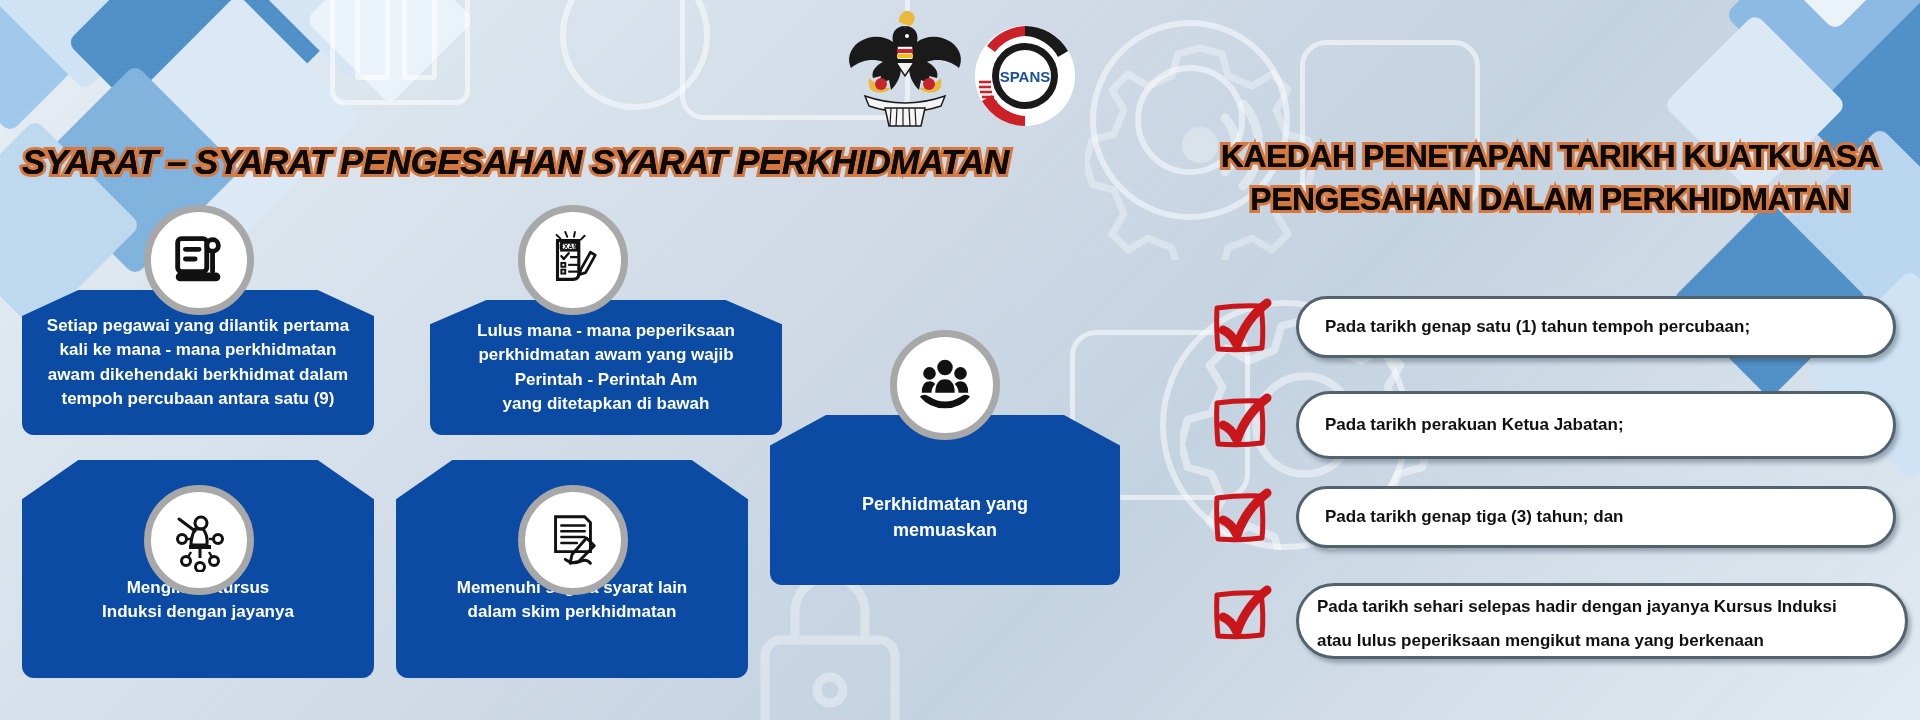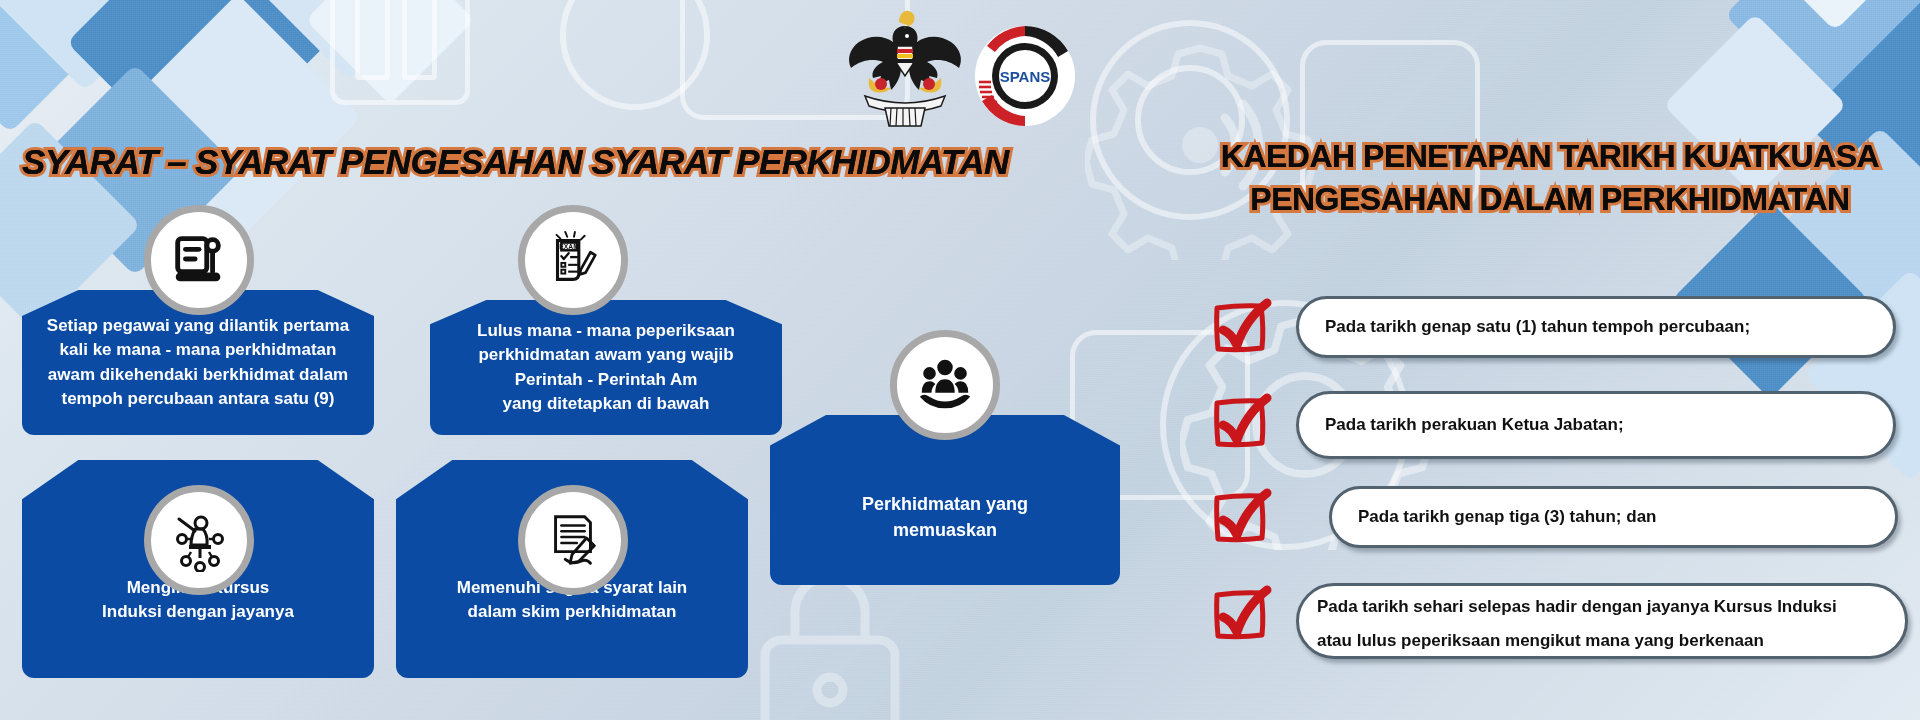--- a/index.html
+++ b/index.html
@@ -363,21 +363,21 @@
       <svg width="64" height="64" viewBox="0 0 64 64">
         <path d="M9 12 q22-3 44-2 q3 22 1 42 q-22 3 -44 1 q-2-22 -1-41z" fill="none" stroke="#c9161b" stroke-width="5" stroke-linejoin="round"></path>
         <path d="M15 34 q8 3 14 15 q9-26 30-42" fill="none" stroke="#c9161b" stroke-width="9" stroke-linecap="round" stroke-linejoin="round"></path>
       </svg>
     </div>
     <div class="pill" style="margin-left:24px; width:600px; height:68px;">
       <span>Pada tarikh perakuan Ketua Jabatan;</span>
     </div>
   </div>
 
-  <div class="check-row" style="left:1208px; top:486px; width:690px;gap:33px;">
+  <div class="check-row" style="left:1208px; top:486px; width:690px;">
     <div class="check-box">
       <svg width="64" height="64" viewBox="0 0 64 64">
         <path d="M9 12 q22-3 44-2 q3 22 1 42 q-22 3 -44 1 q-2-22 -1-41z" fill="none" stroke="#c9161b" stroke-width="5" stroke-linejoin="round"></path>
         <path d="M15 34 q8 3 14 15 q9-26 30-42" fill="none" stroke="#c9161b" stroke-width="9" stroke-linecap="round" stroke-linejoin="round"></path>
       </svg>
     </div>
     <div class="pill" style="margin-left:24px; width:600px; height:62px;">
       <span>Pada tarikh genap tiga (3) tahun; dan</span>
     </div>
   </div>

